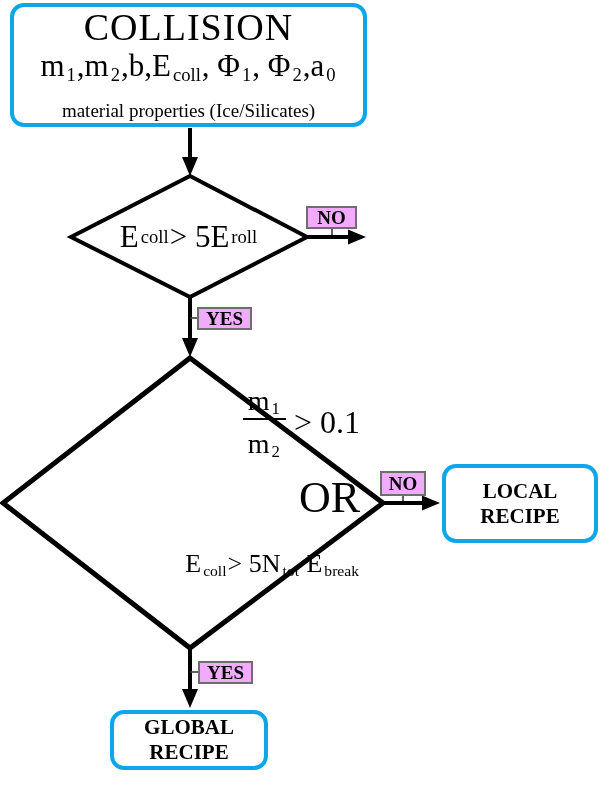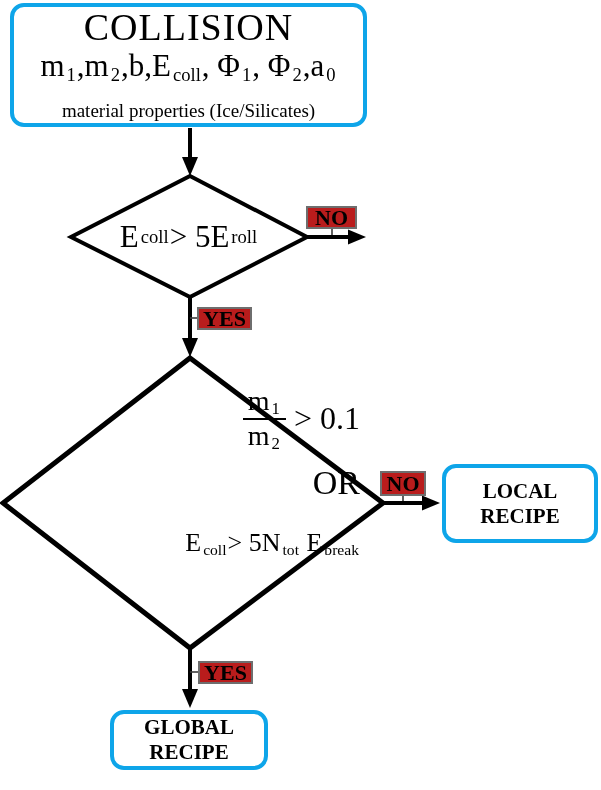--- a/index.html
+++ b/index.html
@@ -37,23 +37,23 @@
   .start-material { font-size: 19px; line-height: 1.2; margin-top: 16px; }
 
   .terminal-label { font-weight: bold; font-size: 26px; line-height: 1.15; white-space: nowrap; }
   .two-line .terminal-label { font-size: 21px; line-height: 1.18; }
 
   
   .tag {
     position: absolute;
     box-sizing: border-box;
     border: 2px solid #6e6e6e;
-    background: #b91c1c;
+    background: #f0abfc;
     font-weight: bold;
-    font-size: 22px;
+    font-size: 19px;
     line-height: 1;
     display: flex;
     align-items: center;
     justify-content: center;
     text-align: center;
   }
   .tag-no1  { left: 306px; top: 206px; width: 51px; height: 23px; }
   .tag-yes1 { left: 197px; top: 307px; width: 55px; height: 23px; }
   .tag-no2  { left: 380px; top: 471px; width: 46px; height: 25px; }
   .tag-yes2 { left: 198px; top: 661px; width: 55px; height: 23px; }
@@ -66,22 +66,22 @@
     font-size: 31px; white-space: nowrap;
   }
   .d2-text {
     position: absolute;
     left: 20px; top: 385px; width: 340px;
     display: flex; flex-direction: column; align-items: flex-end;
   }
   .d2-row1 { display: flex; align-items: center; gap: 8px; font-size: 32px; }
   .frac { display: inline-flex; flex-direction: column; align-items: center; font-size: 28px; line-height: 1.15; }
   .frac .num { border-bottom: 2px solid #000; padding: 0 5px 1px 5px; }
-  .frac .den { padding-top: 0; }
-  .d2-or   { font-size: 34px; margin-top: 12px; }
+  .frac .den { padding-top: 8px; }
+  .d2-or   { font-size: 44px; margin-top: 12px; }
   .d2-row3 { font-size: 26px; margin-top: 26px; white-space: nowrap; }
 
   sub { font-size: 0.60em; vertical-align: -0.25em; line-height: 0; margin-left: 2px; margin-right: 1px; }
 </style>
 </head>
 <body>
 
 <div class="canvas">
 
   <svg class="connectors" width="601" height="790" viewBox="0 0 601 790">

